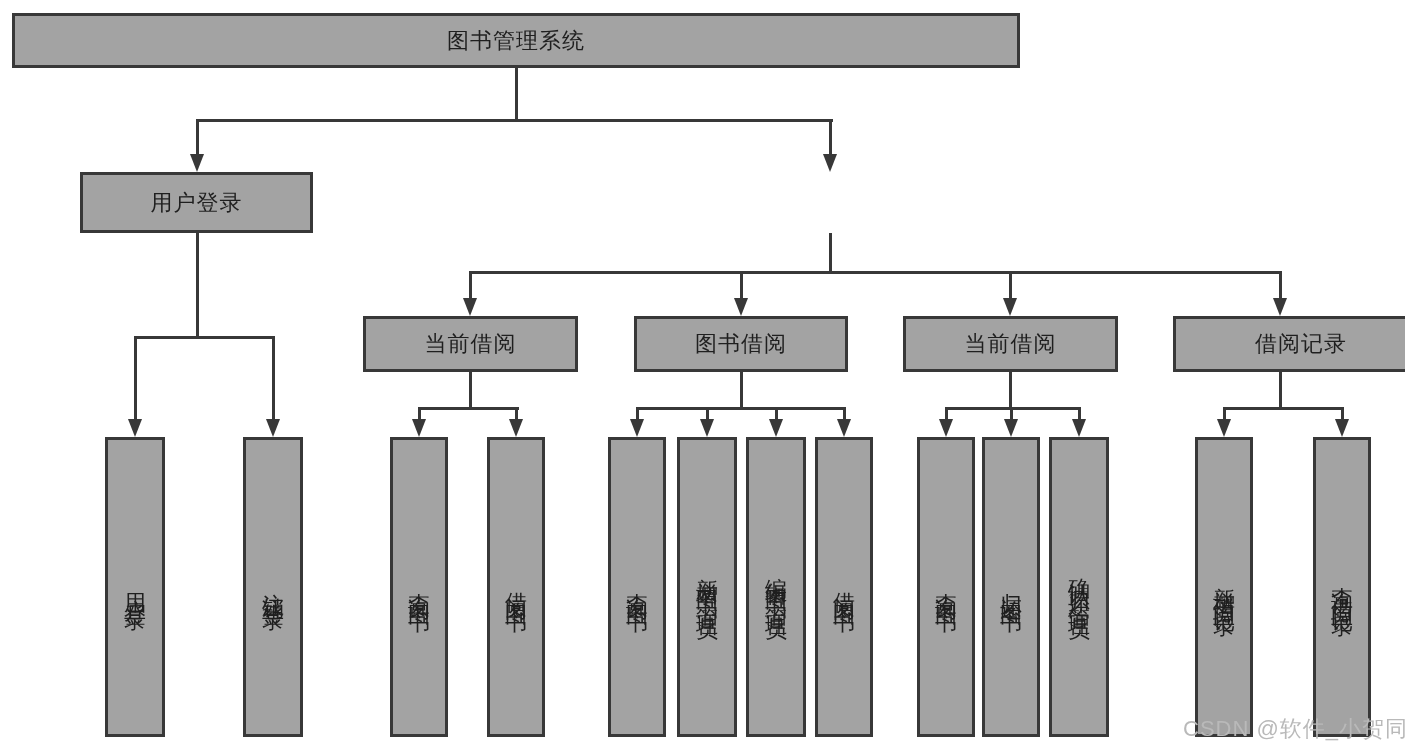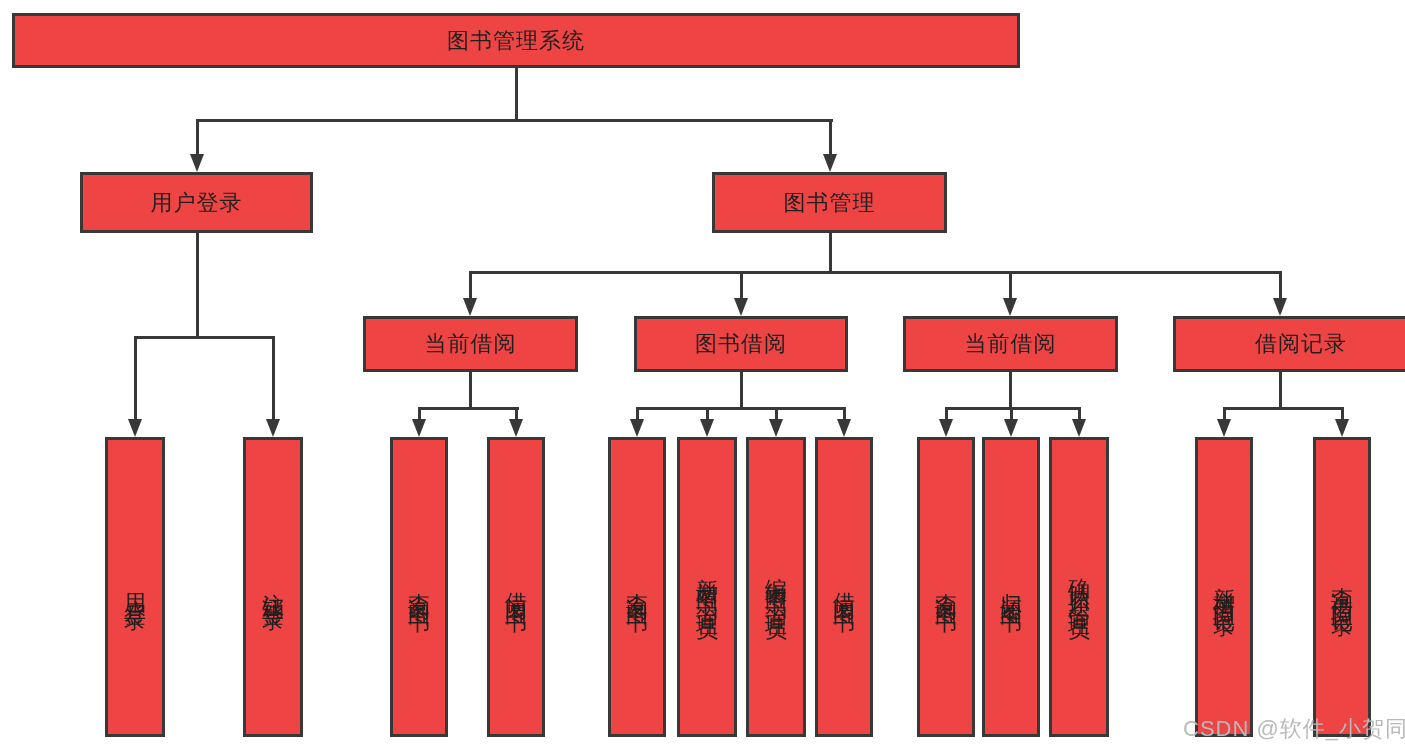--- a/index.html
+++ b/index.html
@@ -1,21 +1,21 @@
 <!DOCTYPE html>
 <html><head>
 <meta charset="utf-8">
 <style>
   html,body{margin:0;padding:0;background:#ffffff;}
   #canvas{
     position:relative;width:1405px;height:747px;background:#ffffff;overflow:hidden;
     font-family:"Liberation Sans", sans-serif;color:#1f1f1f;
   }
   .node{
-    position:absolute;box-sizing:border-box;border:3px solid #383838;background:#ef4444;
+    position:absolute;box-sizing:border-box;border:3px solid #383838;background:#a3a3a3;
     display:flex;align-items:center;justify-content:center;
     font-size:22px;color:#1f1f1f;
   }
   .node.h{letter-spacing:1px;}
   .node.v{
     writing-mode:vertical-lr;letter-spacing:6px;font-size:22px;
   }
   .ln{position:absolute;background:#383838;}
   .arr{
     position:absolute;width:0;height:0;
@@ -35,21 +35,20 @@
   <div class="node h" style="left:12px;top:13px;width:1008px;height:55px;">图书管理系统</div>
 
   <div class="ln" style="left:515px;top:68px;width:3px;height:53px;"></div>
   <div class="ln" style="left:196px;top:119px;width:637px;height:3px;"></div>
   <div class="ln" style="left:196px;top:119px;width:3px;height:37px;"></div>
   <div class="arr" style="left:190px;top:154px;"></div>
   <div class="ln" style="left:829px;top:119px;width:3px;height:37px;"></div>
   <div class="arr" style="left:823px;top:154px;"></div>
 
   <div class="node h" style="left:80px;top:172px;width:233px;height:61px;">用户登录</div>
-  <div class="node h" style="left:712px;top:172px;width:235px;height:61px;">图书管理</div>
 
   <div class="ln" style="left:196px;top:233px;width:3px;height:105px;"></div>
   <div class="ln" style="left:134px;top:336px;width:141px;height:3px;"></div>
   <div class="ln" style="left:134px;top:336px;width:3px;height:85px;"></div>
   <div class="arr" style="left:128px;top:419px;"></div>
   <div class="ln" style="left:272px;top:336px;width:3px;height:85px;"></div>
   <div class="arr" style="left:266px;top:419px;"></div>
 
   <div class="ln" style="left:829px;top:233px;width:3px;height:40px;"></div>
   <div class="ln" style="left:469px;top:271px;width:813px;height:3px;"></div>

